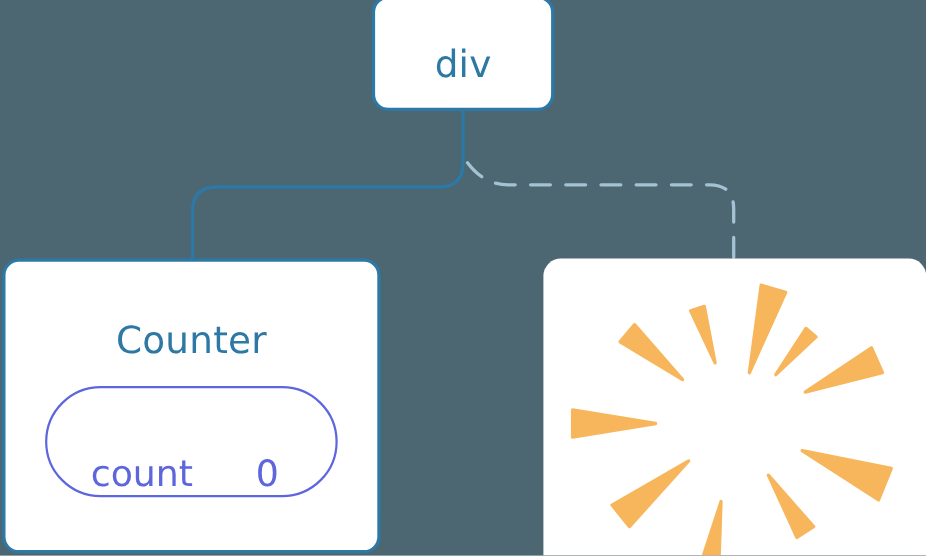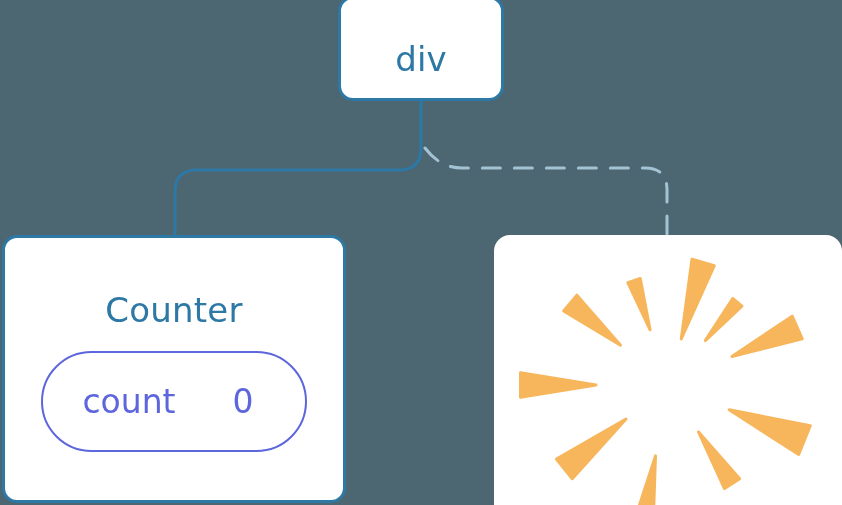--- a/index.html
+++ b/index.html
@@ -83,21 +83,21 @@
   
   .pill {
     position: relative;
     margin-top: 21px;
     width: 266px;
     height: 101px;
     border: 2px solid #5d66dd;
     border-radius: 52px;
     box-sizing: border-box;
     display: flex;
-    align-items: center;
+    align-items: flex-end;
   }
   .pill-key {
     flex: 0 0 172px;
     display: flex;
     align-items: center;
     justify-content: center;
     font-size: 33px;
     color: #5d66dd;
   }
   .pill-divider {

